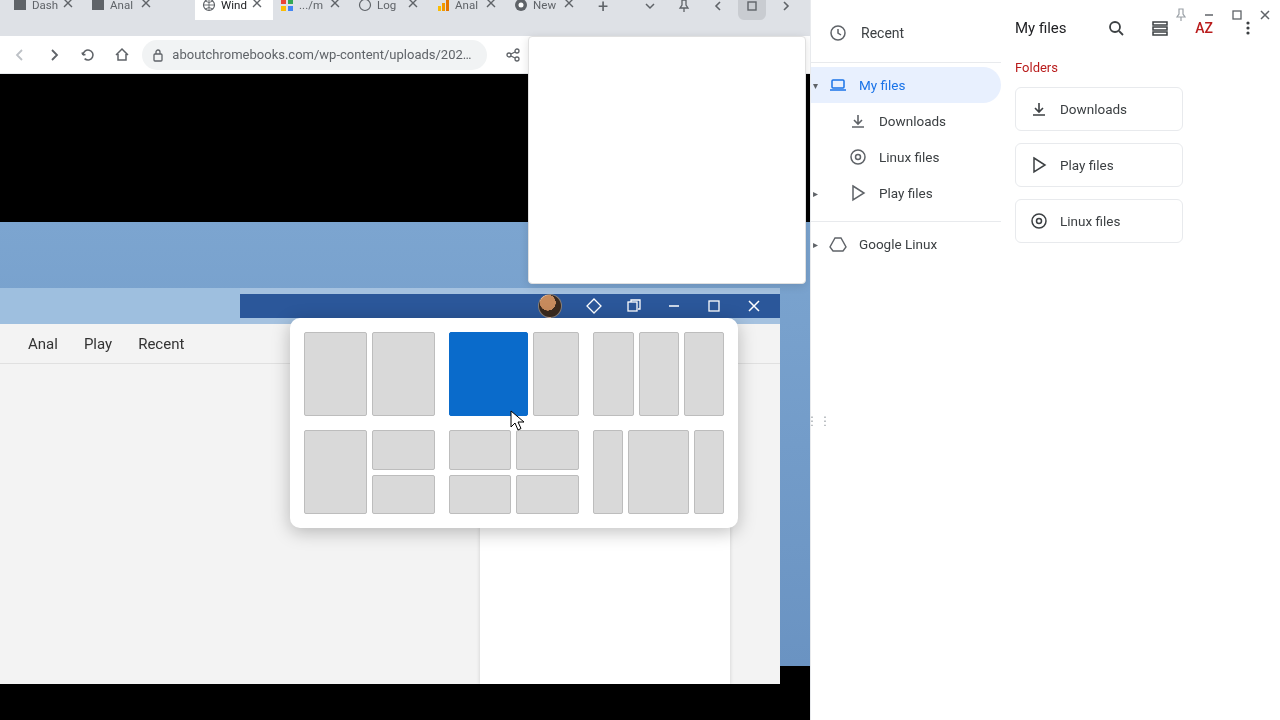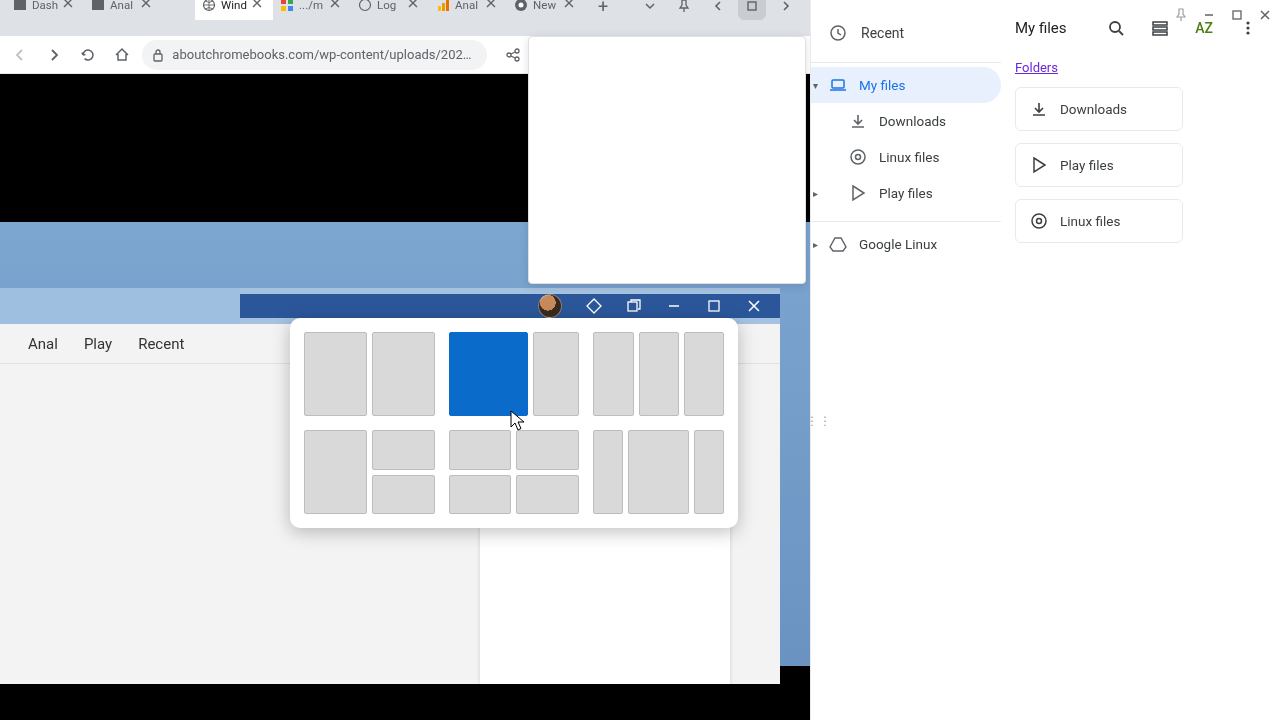--- a/index.html
+++ b/index.html
@@ -78,22 +78,22 @@
 .fs-item { display:flex; align-items:center; gap: 12px; padding: 9px 10px 9px 18px; font-size: 13.5px; color:#3c4043; position:relative; border-radius: 0 18px 18px 0; }
 .fs-item .exp { position:absolute; left: 2px; width:12px; color:#5f6368; font-size:10px; }
 .fs-item.active { background:#e8f0fe; color:#1a73e8; }
 .fs-item.active .ficon { color:#1a73e8; }
 .fs-item.child { padding-left: 38px; }
 .ficon { width:18px; height:18px; color:#5f6368; display:flex; align-items:center; justify-content:center; }
 
 .files-main { flex:1; padding: 14px 18px 0 14px; }
 .fm-header { display:flex; align-items:center; gap: 16px; margin-bottom: 18px; }
 .fm-title { font-size: 15px; color:#202124; flex: 0 0 auto; margin-right: auto; }
-.fm-iconbtn { width:28px; height:28px; display:flex; align-items:center; justify-content:center; color:#4d7c0f; }
-.fm-section { font-size: 13px; color:#6d28d9; margin: 10px 0 12px; text-decoration: underline; }
+.fm-iconbtn { width:28px; height:28px; display:flex; align-items:center; justify-content:center; color:#b91c1c; }
+.fm-section { font-size: 13px; color:#b91c1c; margin: 10px 0 12px; }
 .folder-cards { display:flex; flex-direction:column; gap: 12px; }
 .folder-card { display:flex; align-items:center; gap: 12px; border:1px solid #e8eaed; border-radius: 6px; padding: 12px 14px; font-size: 13.5px; color:#3c4043; width: 168px; }
 
 .drag-handle { position:absolute; left: -5px; top: 414px; color:#9aa0a6; font-size: 12px; letter-spacing:1px; }
 
 svg { display:block; }
 </style>
 </head>
 <body>
 

